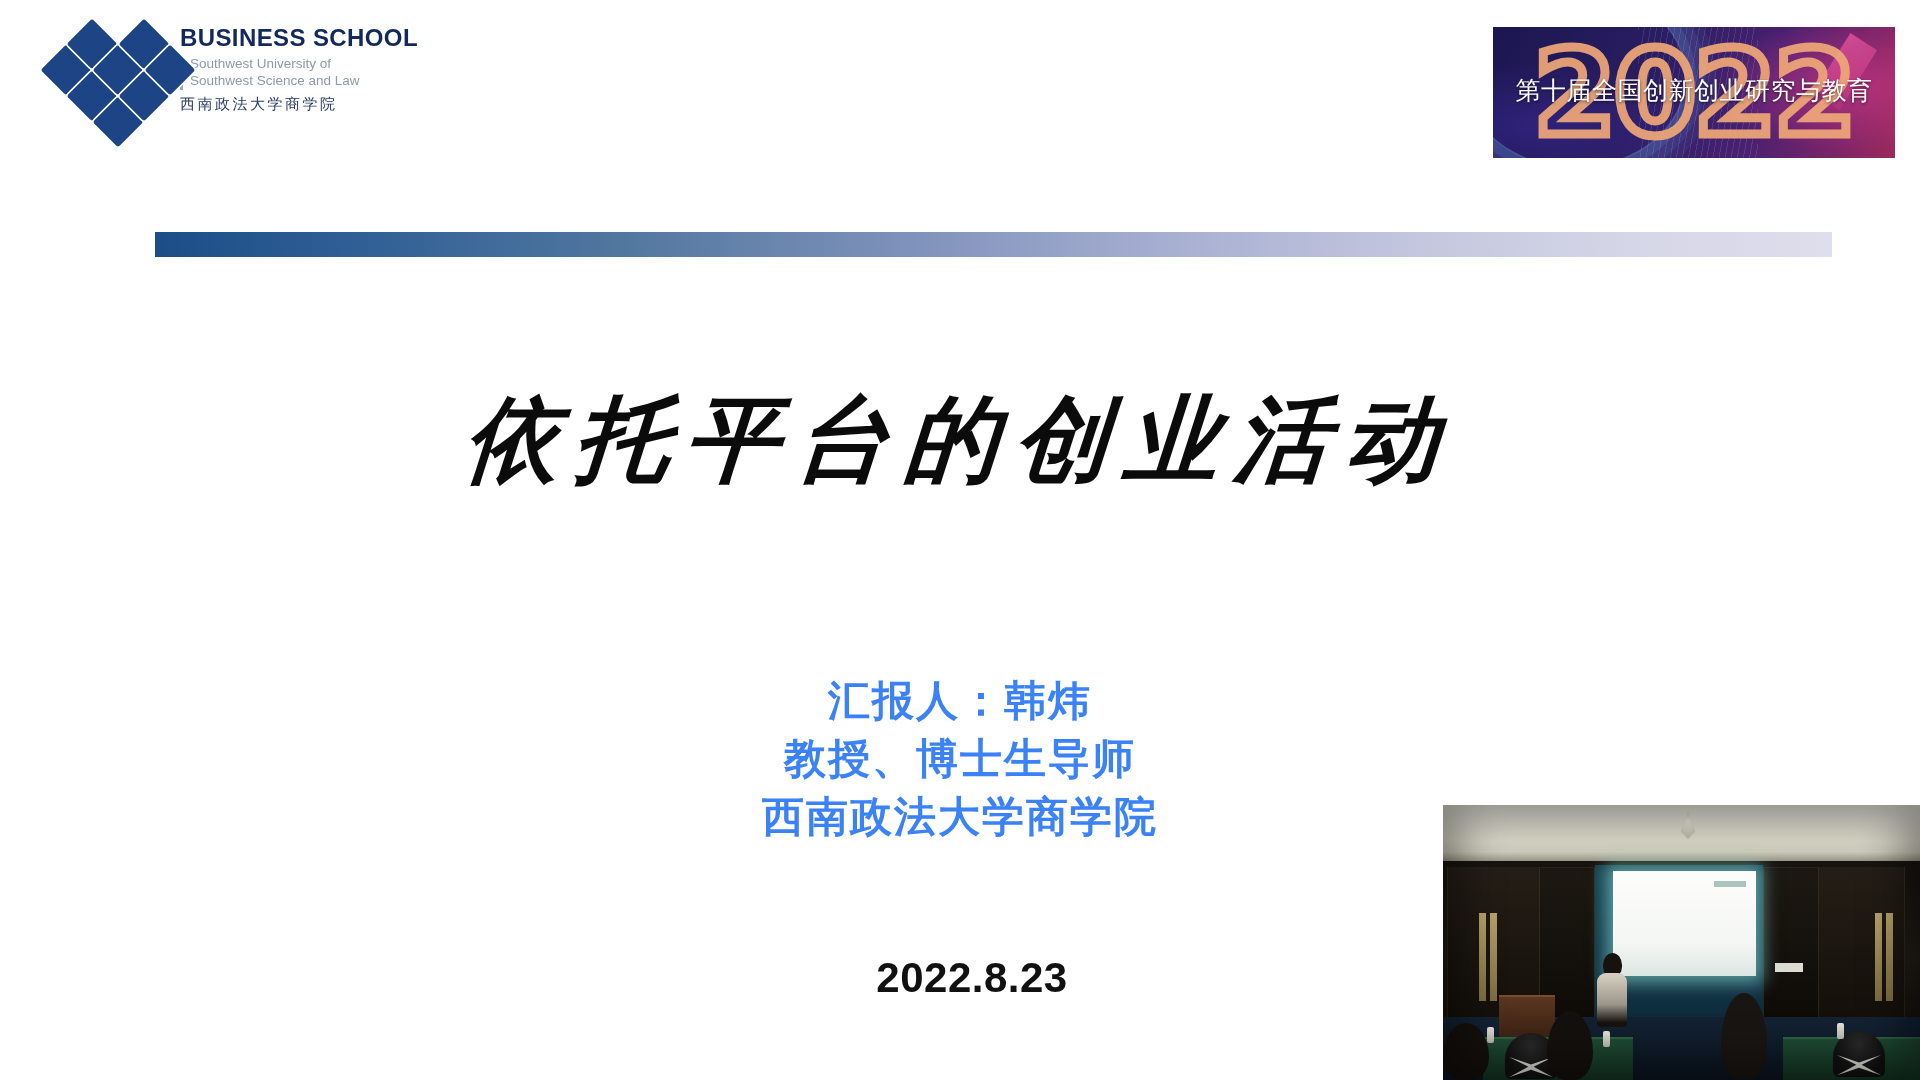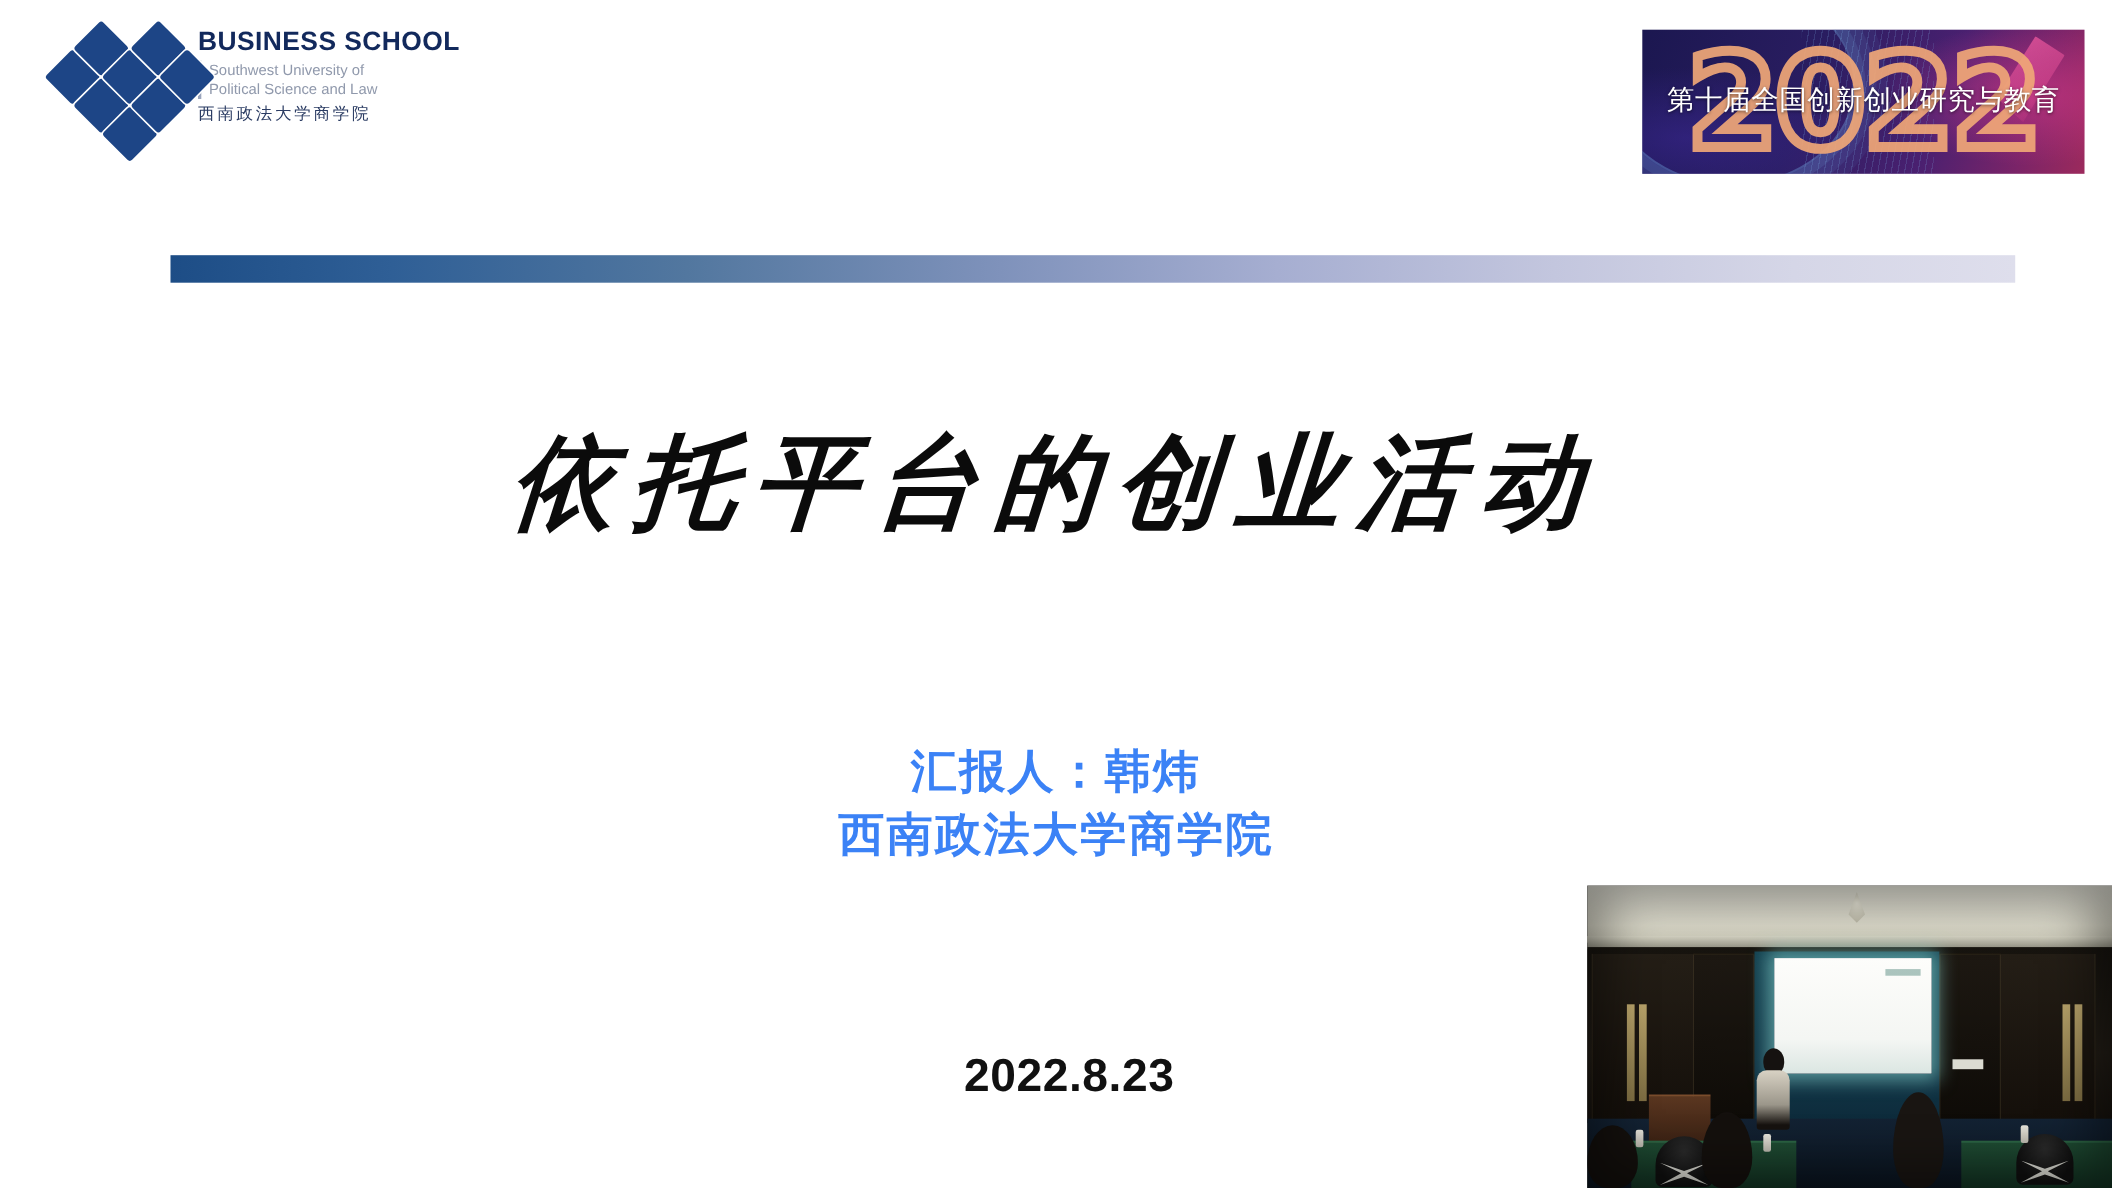--- a/index.html
+++ b/index.html
@@ -396,40 +396,41 @@
       <span class="dia d4"></span>
       <span class="dia d5"></span>
       <span class="dia d6"></span>
       <span class="dia d7"></span>
       <span class="dia d8"></span>
     </div>
     <div id="logo-text">
       <div id="logo-title-en">BUSINESS SCHOOL</div>
       <div id="logo-sub-wrap">
         <div>Southwest University of</div>
-        <div>Political  Science and Law</div>
+        <div>Southwest  Science and Law</div>
       </div>
       <div id="logo-title-cn">西南政法大学商学院</div>
     </div>
   </div>
 
   <div id="conference-banner">
     <div id="banner-arcs"></div>
     <div id="banner-lines"></div>
     <div id="banner-streak"></div>
     <div id="banner-year">2022</div>
     <div class="banner-line" id="banner-line1">第十届全国创新创业研究与教育</div>
   </div>
 
   <div id="divider-bar"></div>
 
   <div id="slide-title">依托平台的创业活动</div>
 
   <div id="presenter-block">
     <div class="presenter-line">汇报人：韩炜</div>
+    <div class="presenter-line">教授、博士生导师</div>
     <div class="presenter-line">西南政法大学商学院</div>
   </div>
 
   <div id="slide-date">2022.8.23</div>
 
   <div id="video-pip">
     <div class="v-ceiling"></div>
     <div class="v-ceiling-rim"></div>
     <div class="v-wall"></div>
     <div class="v-panel p-l"></div>

